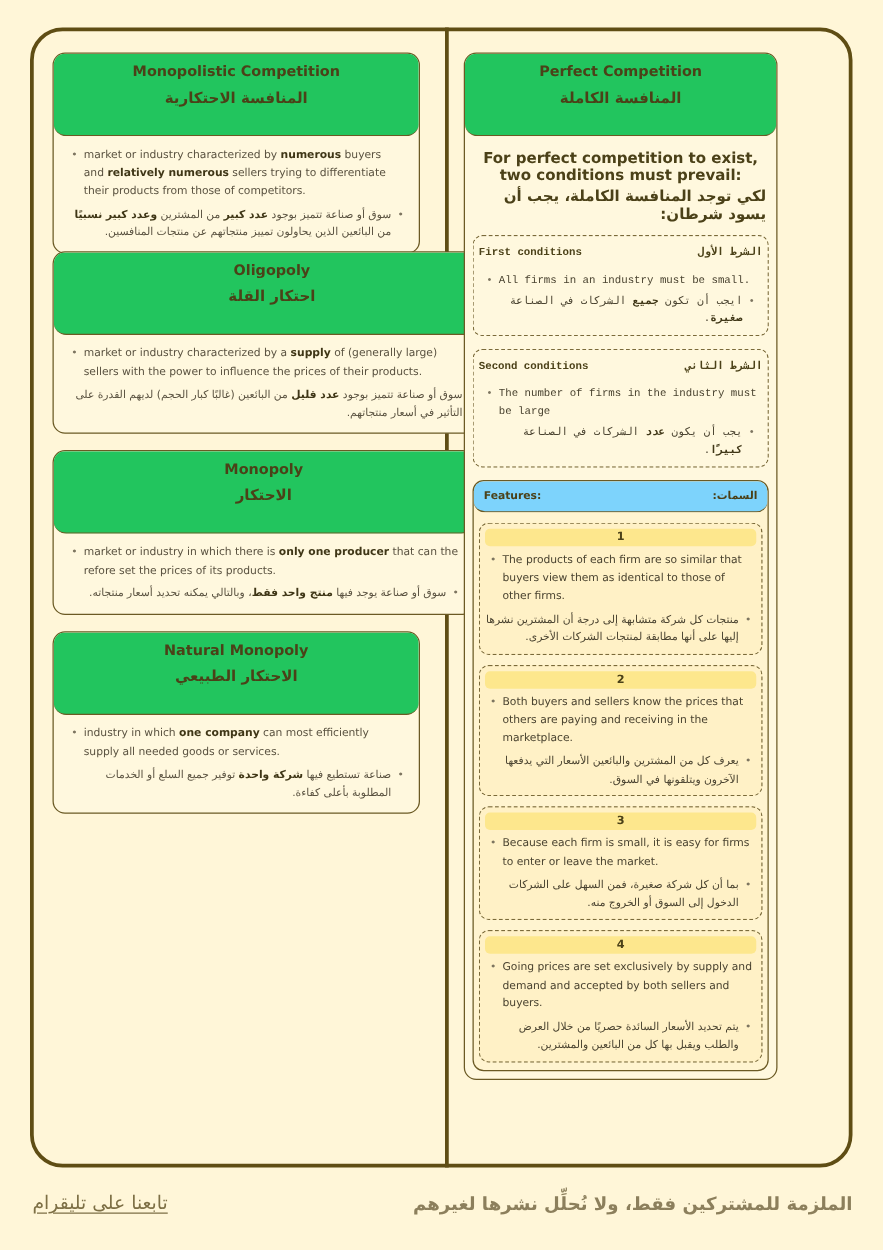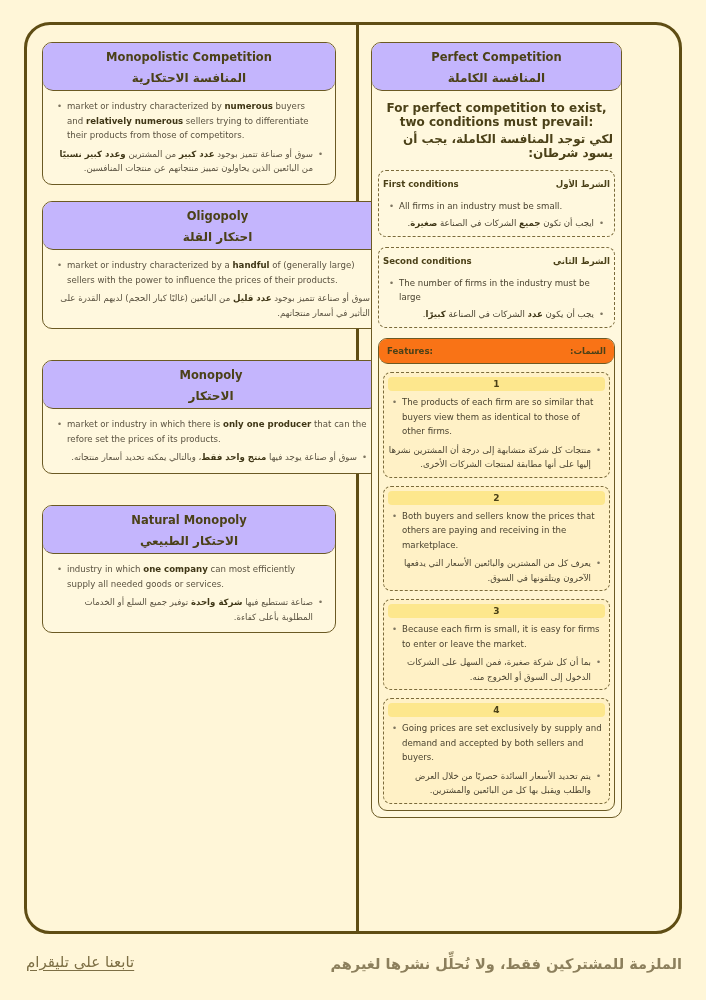--- a/index.html
+++ b/index.html
@@ -10,51 +10,51 @@
     position: absolute; left: 24px; top: 22px; width: 658px; height: 912px;
     border: 3px solid #5f4d14; border-radius: 26px;
   }
   .divider { position: absolute; left: 329px; top: -3px; width: 3px; height: 912px; background: #5f4d14; }
 
   .card {
     position: absolute; background: #fff8de; border: 1.5px solid #6b5a24; border-radius: 10px;
     overflow: hidden;
   }
   .card-head {
-    background: #c4b5fd; border-bottom: 1.5px solid #6b5a24; border-radius: 0 0 10px 10px;
-    text-align: center; padding: 5px 6px 2px;
+    background: #22c55e; border-bottom: 1.5px solid #6b5a24; border-radius: 0 0 10px 10px;
+    text-align: center; padding: 5px 6px 20px;
   }
   .card-title-en { font-weight: bold; font-size: 11.5px; color: #4b4118; line-height: 18px; }
   .card-title-ar { font-weight: bold; font-size: 12px; color: #4b4118; line-height: 20px; margin-top: 2px; }
   .card-body { padding: 8px 12px 8px 14px; font-size: 8.6px; line-height: 14.5px; color: #5a5240; }
   ul { list-style: none; }
   li.en { position: relative; padding-left: 10px; }
   li.en::before { content: "•"; position: absolute; left: 0; color: #7d7560; }
   li.ar { direction: rtl; text-align: right; position: relative; padding-right: 10px; margin-top: 4px; }
   li.ar::before { content: "•"; position: absolute; right: 0; color: #7d7560; }
   b { color: #3f3616; }
 
   
   .intro { text-align: center; font-weight: bold; font-size: 12px; color: #4b4118; padding: 10px 6px 0; line-height: 14px; }
   .intro .ar { direction: rtl; text-align: right; padding-right: 2px; margin-top: 3px; }
   .cond {
     margin: 10px 6px 0 6px; border: 1.5px dashed #7a6a3a; border-radius: 8px; padding: 6px 4px 6px 4px;
-    font-size: 8.6px; line-height: 14px;
+    font-size: 8.6px; line-height: 14px; font-family: Liberation Mono, monospace;
   }
   .cond-head { display: flex; justify-content: space-between; font-weight: bold; color: #4b4118; margin-bottom: 8px; }
   .cond-head .ar { direction: rtl; }
   .cond li.en { margin-left: 6px; }
   .cond li.ar { margin-right: 6px; margin-top: 3px; }
 
   .features {
     margin: 10px 6px 0 6px; border: 1.5px solid #6b5a24; border-radius: 9px; background: #fff4d0;
     padding-bottom: 6px; overflow: hidden;
   }
   .features-head {
-    background: #f97316; border-bottom: 1.5px solid #6b5a24; border-radius: 0 0 9px 9px;
+    background: #7dd3fc; border-bottom: 1.5px solid #6b5a24; border-radius: 0 0 9px 9px;
     display: flex; justify-content: space-between; font-weight: bold; font-size: 8.6px;
     padding: 7px 8px; color: #4b4118;
   }
   .features-head .ar { direction: rtl; }
   .feat {
     margin: 8px 4px 0 4px; border: 1.5px dashed #7a6a3a; border-radius: 8px; padding: 4px 4px 5px 4px;
     font-size: 8.6px; line-height: 14.5px; background: #fff1c6;
   }
   .feat-num { background: #fde78d; border-radius: 4px; text-align: center; font-weight: bold; color: #4b4118; font-size: 9px; line-height: 14px; margin-bottom: 4px; }
   .feat li.en { margin-left: 4px; }
@@ -88,21 +88,21 @@
   </div>
 </div>
 
 <div class="card" style="left:42px;top:201px;width:351px;">
   <div class="card-head">
     <div class="card-title-en">Oligopoly</div>
     <div class="card-title-ar">احتكار القلة</div>
   </div>
   <div class="card-body">
     <ul>
-      <li class="en">market or industry characterized by a <b>handful</b> of (generally large) sellers with the power to influence the prices of their products.</li>
+      <li class="en">market or industry characterized by a <b>supply</b> of (generally large) sellers with the power to influence the prices of their products.</li>
       <li class="ar">سوق أو صناعة تتميز بوجود <b>عدد قليل</b> من البائعين (غالبًا كبار الحجم) لديهم القدرة على التأثير في أسعار منتجاتهم.</li>
     </ul>
   </div>
 </div>
 
 <div class="card" style="left:42px;top:360px;width:338px;">
   <div class="card-head">
     <div class="card-title-en">Monopoly</div>
     <div class="card-title-ar">الاحتكار</div>
   </div>

